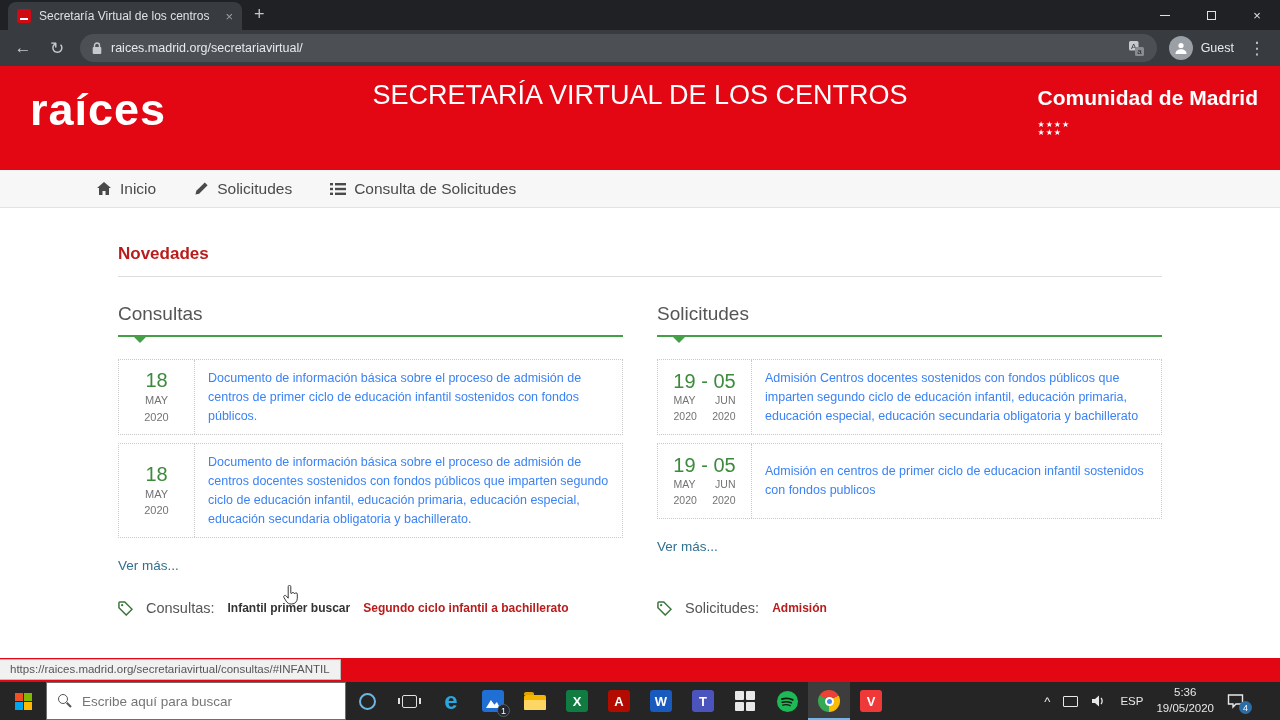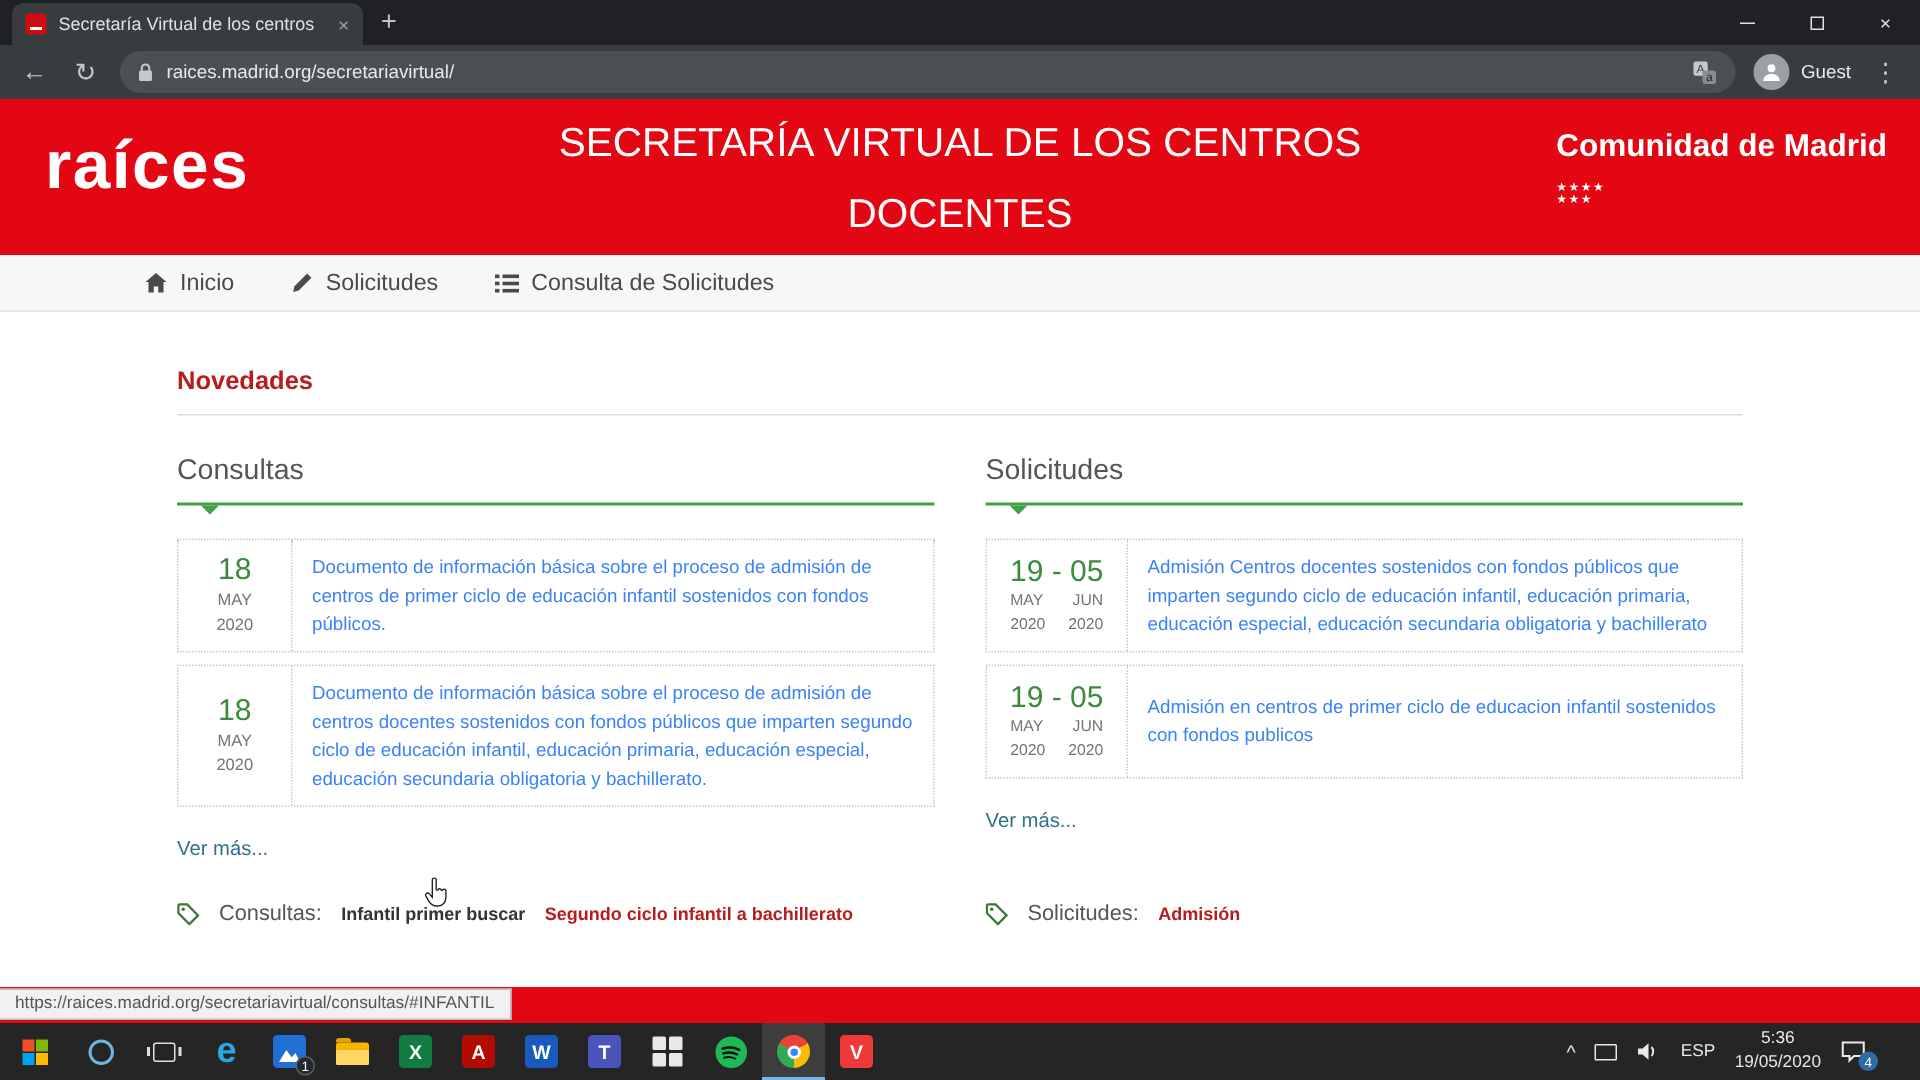--- a/index.html
+++ b/index.html
@@ -151,21 +151,20 @@
     <span class="guest-label">Guest</span>
     <span class="navbtn">⋮</span>
   </div>
 
   <div class="page">
 
     <div class="site-header">
       <div class="logo">raíces</div>
       <div class="site-title">
         <div>SECRETARÍA VIRTUAL DE LOS CENTROS</div>
-        <div>DOCENTES</div>
       </div>
       <div class="brand">
         <span class="brand-text">Comunidad de Madrid</span>
         <span class="stars">
           <span>★★★★</span>
           <span>★★★</span>
         </span>
       </div>
     </div>
 
@@ -299,20 +298,24 @@
 
   <div class="taskbar">
     <div class="start">
       <span class="winlogo">
         <span class="ms-r"></span>
           <span class="ms-g"></span>
           <span class="ms-b"></span>
           <span class="ms-y"></span>
       </span>
     </div>
+    <div class="searchbox">
+      <span class="mag"></span>
+      <input type="text" placeholder="Escribe aquí para buscar" style="">
+    </div>
     <div class="slot">
         <span class="cortana"></span>
       </div>
     <div class="slot">
         <span class="taskview"></span>
       </div>
     <div class="slot">
         <span class="edge-letter">e</span>
       </div>
     <div class="slot">

